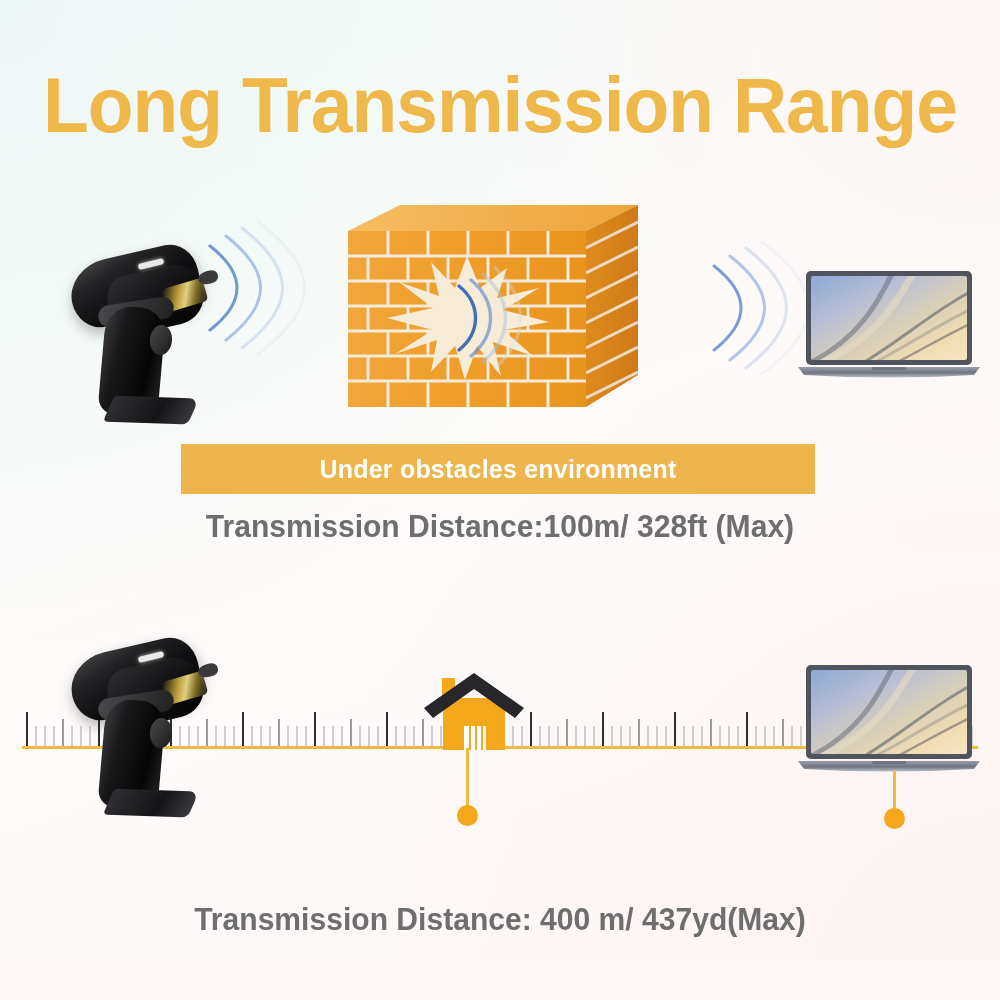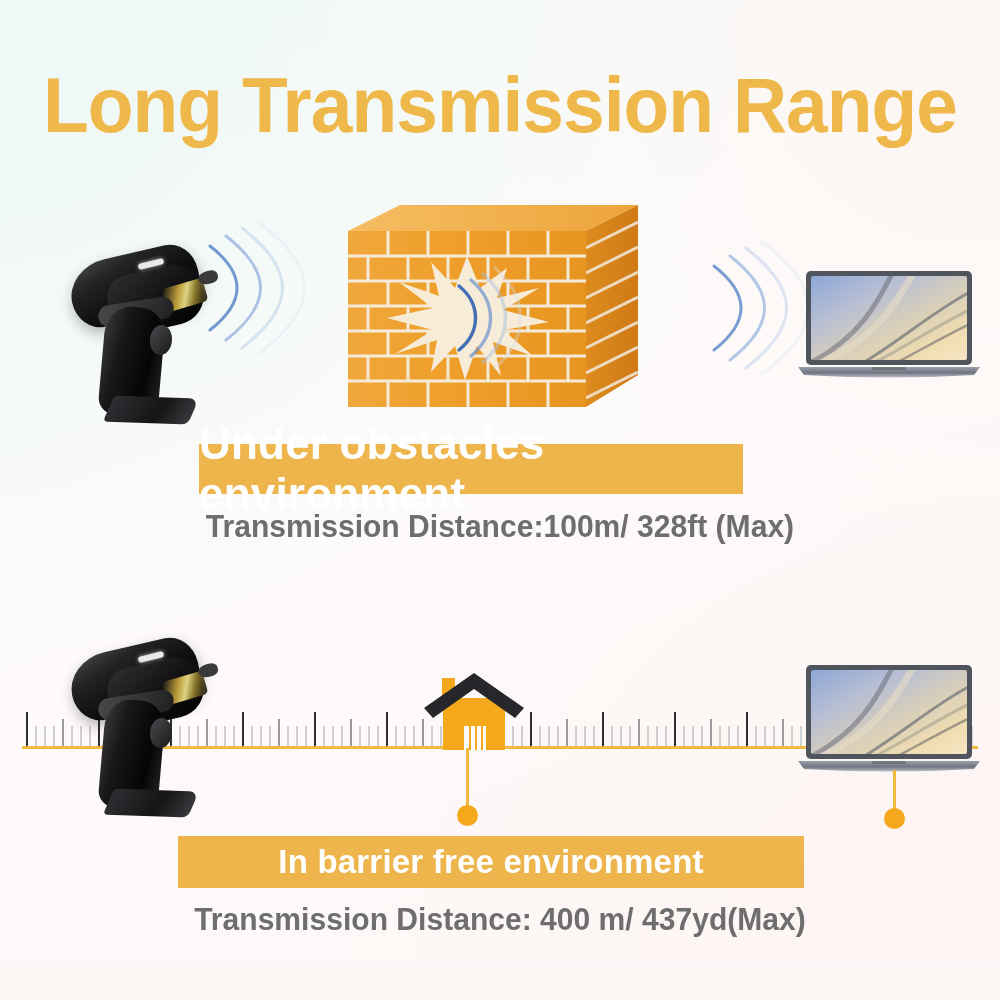--- a/index.html
+++ b/index.html
@@ -305,21 +305,21 @@
         <path d="M60 98 C104 72,134 44,172 24" stroke="#59606d" stroke-width="3" opacity=".6"></path>
         <path d="M74 96 C116 74,144 54,176 40" stroke="#8e8d86" stroke-width="3" opacity=".45"></path>
         <path d="M96 96 C130 78,154 64,176 54" stroke="#4e545f" stroke-width="2.5" opacity=".5"></path>
       </g>
 
       <path d="M0 99 L182 99 L176 107 Q91 112 6 107 Z" fill="url(#base1)"></path>
       <rect x="74" y="99" width="34" height="3" rx="1.5" fill="#5a6069" opacity=".6"></rect>
     </svg>
   </div>
 
-  <div class="banner" style="left:199px;top:444px;width:544px;height:50px;font-size:44px;">
+  <div class="banner" style="left:181px;top:444px;width:634px;height:50px;font-size:25px;">
     <span>Under obstacles environment</span>
   </div>
   <div class="caption" style="left:150px;top:508px;width:700px;font-size:31px;line-height:38px;">Transmission Distance:100m/ 328ft (Max)</div>
 
   <div class="ruler">
     <div class="line"></div>
     <div id="ticks">
         <div class="tick major" style="left: 26px; height: 34px;"></div>
         <div class="tick" style="left: 35px; height: 20px;"></div>
         <div class="tick" style="left: 44px; height: 20px;"></div>
@@ -491,19 +491,16 @@
         <path d="M96 96 C130 78,154 64,176 54" stroke="#4e545f" stroke-width="2.5" opacity=".5"></path>
       </g>
       <path d="M0 99 L182 99 L176 107 Q91 112 6 107 Z" fill="url(#base2)"></path>
       <rect x="74" y="99" width="34" height="3" rx="1.5" fill="#5a6069" opacity=".6"></rect>
     </svg>
   </div>
 
   <div class="pin-line" style="left:893px;top:770px;height:42px;"></div>
   <div class="pin-dot" style="left:884px;top:808px;"></div>
 
-  <div class="banner" style="left:178px;top:836px;width:626px;height:52px;font-size:33px;">
-    <span>In barrier free environment</span>
-  </div>
   <div class="caption" style="left:140px;top:901px;width:720px;font-size:31px;line-height:38px;">Transmission Distance: 400 m/ 437yd(Max)</div>
 
   <div class="ground-fade"></div>
 </div>
 
 </body></html>

